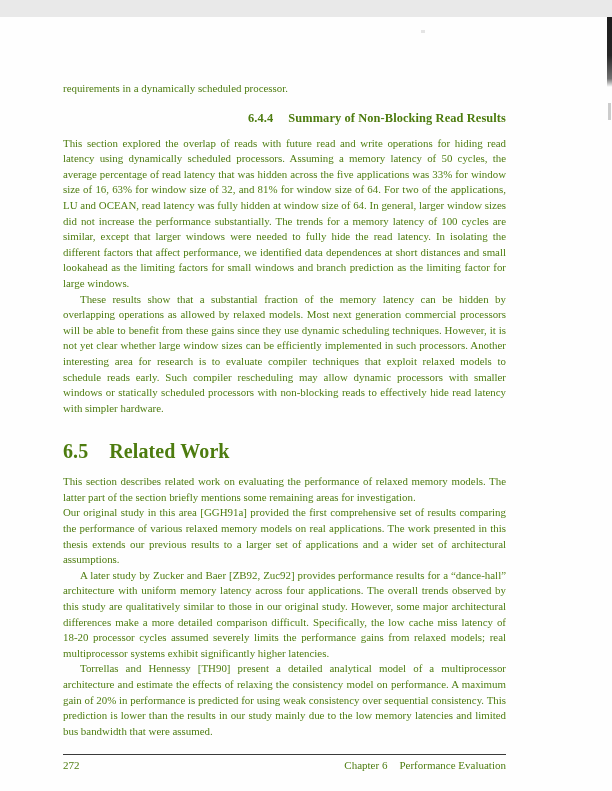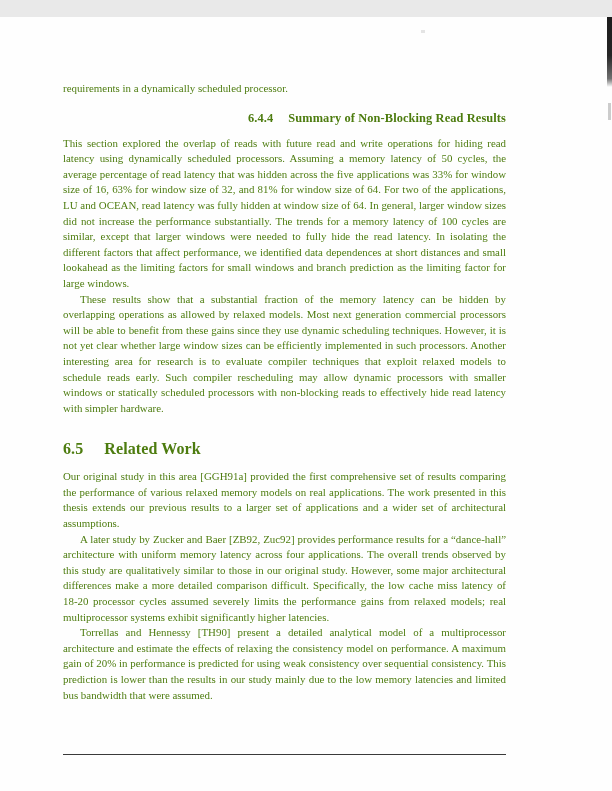--- a/index.html
+++ b/index.html
@@ -28,21 +28,21 @@
   p.indent { text-indent: 17px; }
   h3.subsection {
     font-size: 12.4px;
     font-weight: bold;
     margin: 14px 0 10px 0;
     letter-spacing: 0.1px;
     text-align: right;
   }
   h3.sub651 { margin: 17px 0 8px 0; }
   h2.section {
-    font-size: 16px;
+    font-size: 20px;
     font-weight: bold;
     margin: 24px 0 11px 0;
     letter-spacing: 0.1px;
   }
   .hnum { margin-right: 15px; }
   .hnum-big { margin-right: 21px; }
   .footer-rule {
     position: absolute;
     left: 63px;
     top: 737px;
@@ -98,24 +98,29 @@
 
     <p class="body">requirements in a dynamically scheduled processor.</p>
 
     <h3 class="subsection"><span class="hnum">6.4.4</span><span>Summary of Non-Blocking Read Results</span></h3>
 
     <p class="body">This section explored the overlap of reads with future read and write operations for hiding read latency using dynamically scheduled processors. Assuming a memory latency of 50 cycles, the average percentage of read latency that was hidden across the five applications was 33% for window size of 16, 63% for window size of 32, and 81% for window size of 64. For two of the applications, LU and OCEAN, read latency was fully hidden at window size of 64. In general, larger window sizes did not increase the performance substantially. The trends for a memory latency of 100 cycles are similar, except that larger windows were needed to fully hide the read latency. In isolating the different factors that affect performance, we identified data dependences at short distances and small lookahead as the limiting factors for small windows and branch prediction as the limiting factor for large windows.</p>
     <p class="body indent">These results show that a substantial fraction of the memory latency can be hidden by overlapping operations as allowed by relaxed models. Most next generation commercial processors will be able to benefit from these gains since they use dynamic scheduling techniques. However, it is not yet clear whether large window sizes can be efficiently implemented in such processors. Another interesting area for research is to evaluate compiler techniques that exploit relaxed models to schedule reads early. Such compiler rescheduling may allow dynamic processors with smaller windows or statically scheduled processors with non-blocking reads to effectively hide read latency with simpler hardware.</p>
 
     <h2 class="section"><span class="hnum-big">6.5</span><span>Related Work</span></h2>
 
+    <p class="body">This section describes related work on evaluating the performance of relaxed memory models. The latter part of the section briefly mentions some remaining areas for investigation.</p>
 
 
     <p class="body">Our original study in this area [GGH91a] provided the first comprehensive set of results comparing the performance of various relaxed memory models on real applications. The work presented in this thesis extends our previous results to a larger set of applications and a wider set of architectural assumptions.</p>
     <p class="body indent">A later study by Zucker and Baer [ZB92, Zuc92] provides performance results for a “dance-hall” architecture with uniform memory latency across four applications. The overall trends observed by this study are qualitatively similar to those in our original study. However, some major architectural differences make a more detailed comparison difficult. Specifically, the low cache miss latency of 18-20 processor cycles assumed severely limits the performance gains from relaxed models; real multiprocessor systems exhibit significantly higher latencies.</p>
     <p class="body indent">Torrellas and Hennessy [TH90] present a detailed analytical model of a multiprocessor architecture and estimate the effects of relaxing the consistency model on performance. A maximum gain of 20% in performance is predicted for using weak consistency over sequential consistency. This prediction is lower than the results in our study mainly due to the low memory latencies and limited bus bandwidth that were assumed.</p>
 
   </div>
 
   <div class="footer-rule"></div>
 
+  <div class="footer">
+    <span>272</span>
+    <span><span>Chapter 6</span><span class="chapter-title">Performance Evaluation</span></span>
+  </div>
 
 </div>
 
 </body></html>

